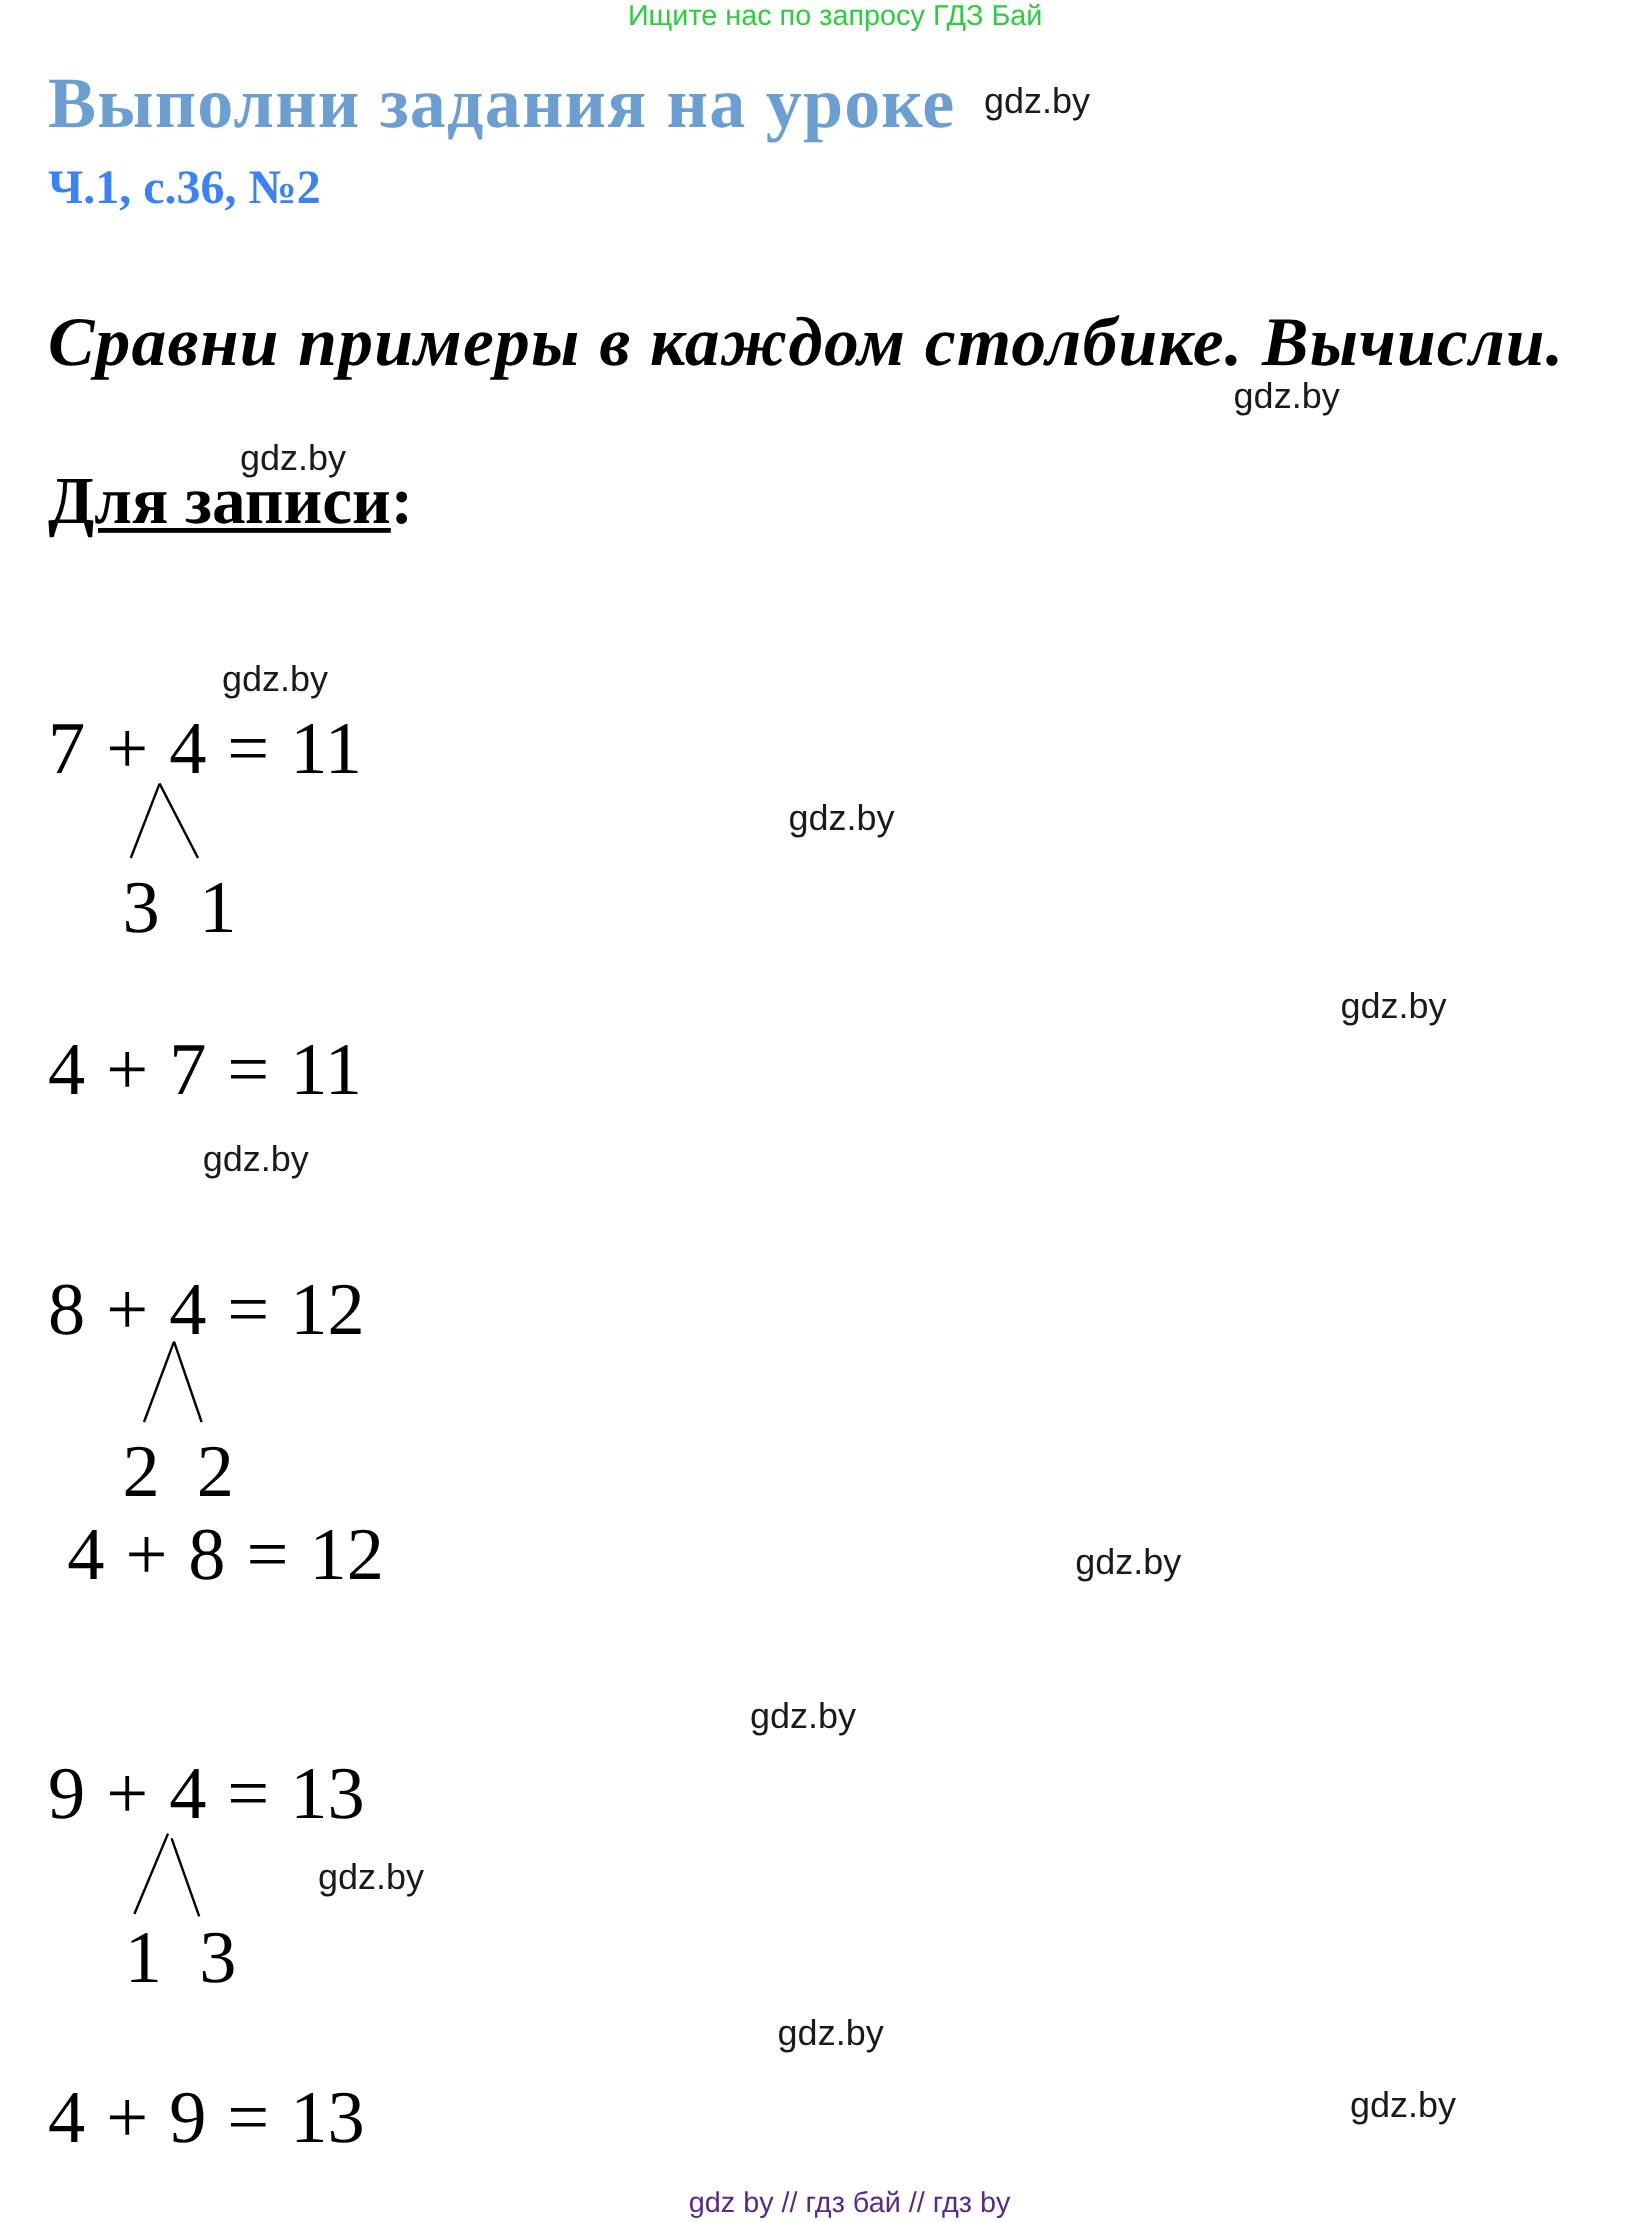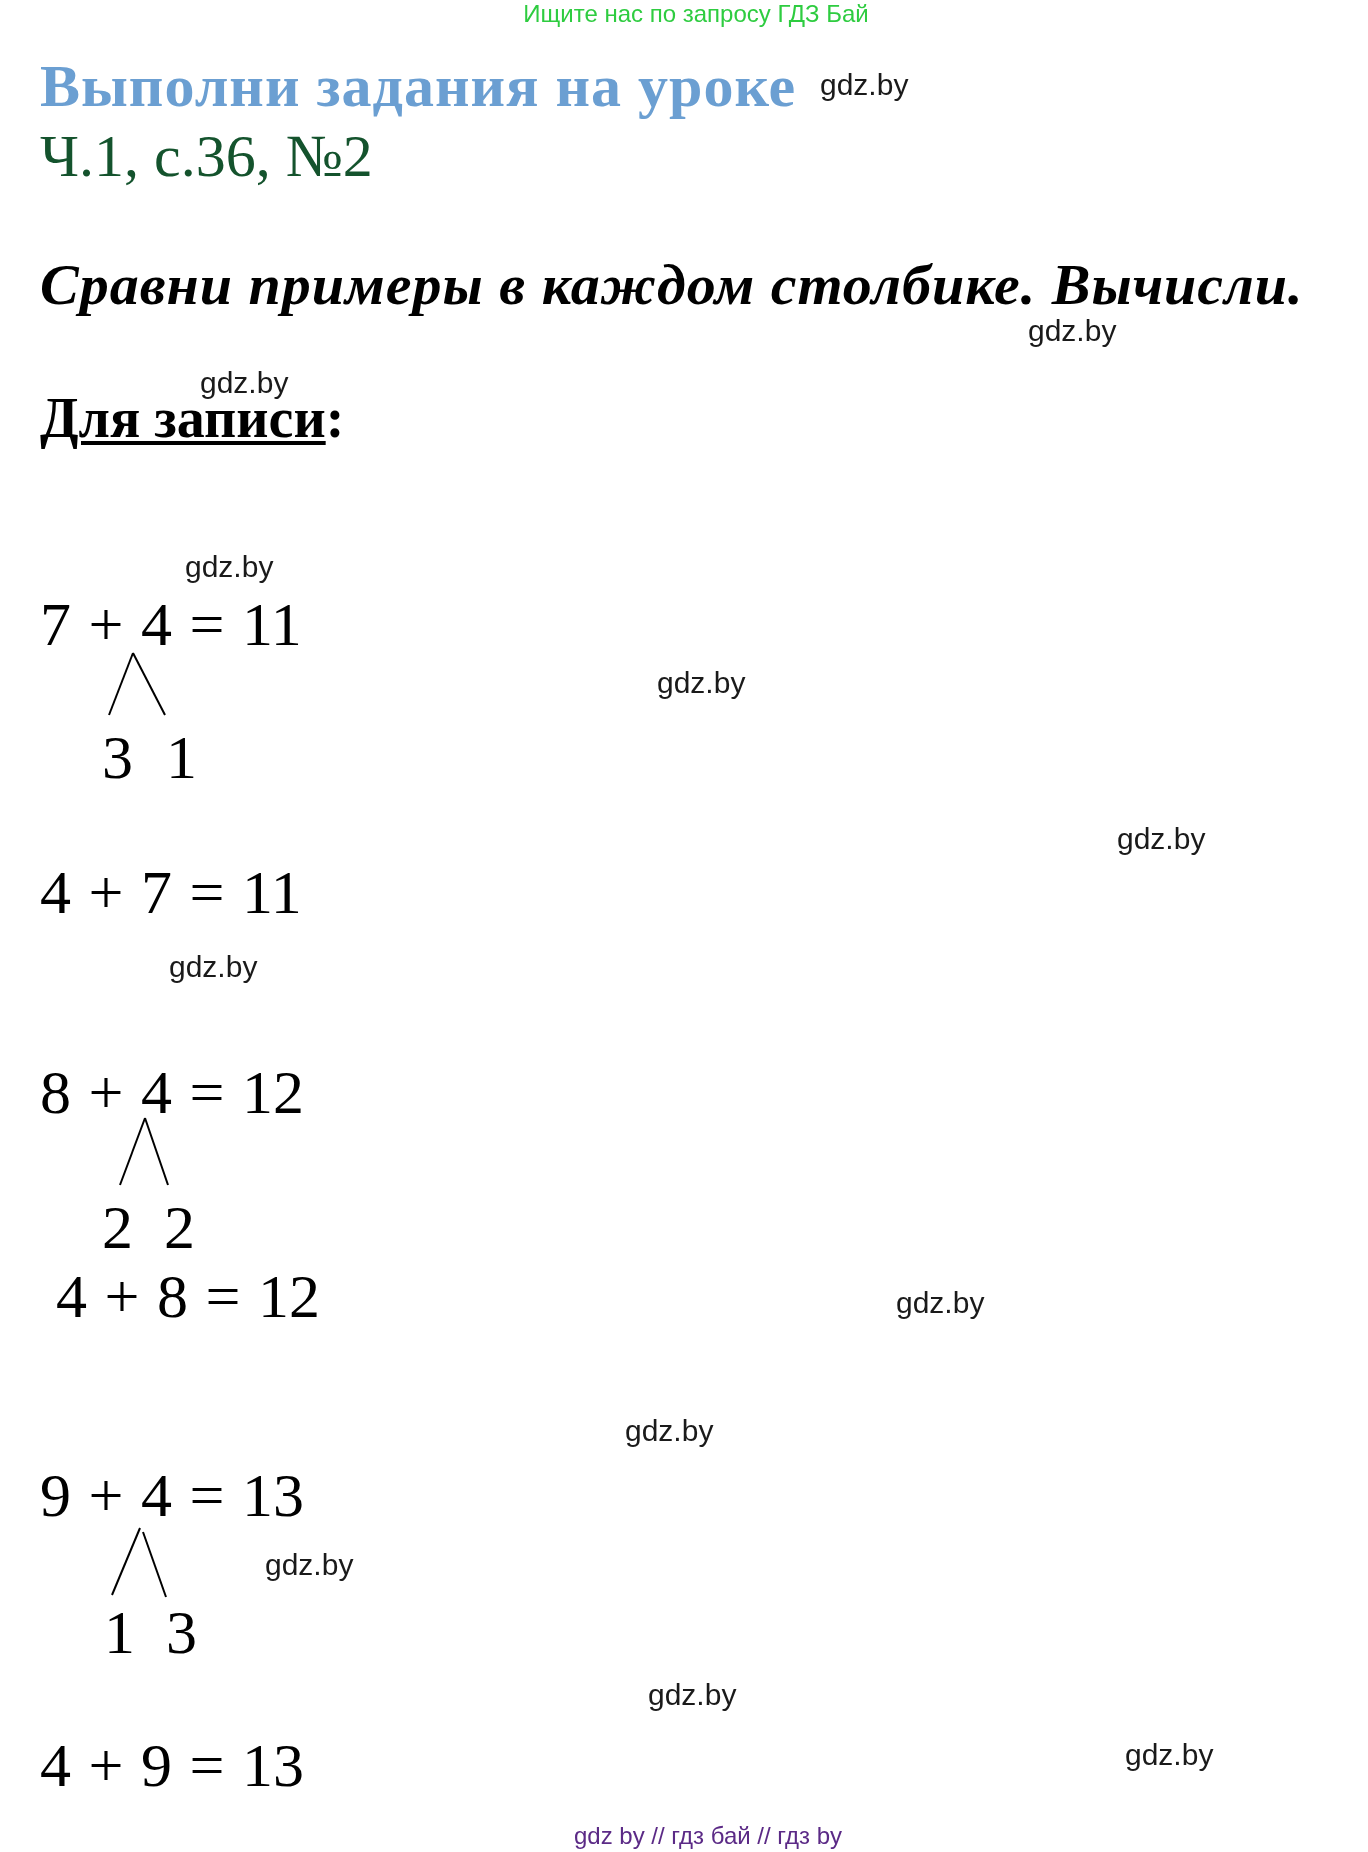--- a/index.html
+++ b/index.html
@@ -1,20 +1,20 @@
 <!DOCTYPE html>
 <html><head>
 <meta charset="utf-8">
 <style>
   html, body { margin: 0; padding: 0; background: #ffffff; }
   body { width: 1368px; height: 1852px; position: relative; overflow: hidden; }
   .abs { position: absolute; white-space: nowrap; text-align: right; }
   .top-banner { left: 0; width: 1368px; top: 0; text-align: center; font-family: "Liberation Sans", sans-serif; font-size: 24px; color: #2ecc40; line-height: 28px; padding-left: 12px; }
   .title { left: 40px; top: 52px; font-family: "Liberation Serif", serif; font-weight: bold; font-size: 60px; color: #6b9fd2; line-height: 68px; letter-spacing: 1px; }
-  .ref { left: 40px; top: 122px; font-family: "Liberation Serif", serif; font-weight: normal; font-size: 60px; color: #14532d; line-height: 68px; }
+  .ref { left: 40px; top: 122px; font-family: "Liberation Serif", serif; font-weight: bold; font-size: 40px; color: #3b82f6; line-height: 68px; }
   .task { left: 40px; top: 252px; font-family: "Liberation Serif", serif; font-weight: bold; font-style: italic; font-size: 58px; color: #000; line-height: 66px; letter-spacing: 1px; }
   .record { left: 40px; top: 386px; font-family: "Liberation Serif", serif; font-weight: bold; font-size: 56px; color: #000; line-height: 64px; }
   .record .u { text-decoration: underline; text-decoration-thickness: 4px; text-underline-offset: 4px; }
   .wm { font-family: "Liberation Sans", sans-serif; font-size: 30px; color: #1a1a1a; line-height: 34px; }
   .eq { left: 40px; font-family: "Liberation Serif", serif; font-size: 62px; color: #000; line-height: 64px; word-spacing: 2px; }
   .digits { font-family: "Liberation Serif", serif; font-size: 62px; color: #000; line-height: 64px; }
   .tree { position: absolute; }
   .footer { left: 0; width: 1368px; top: 1822px; text-align: center; font-family: "Liberation Sans", sans-serif; font-size: 24px; color: #5b2a86; line-height: 28px; padding-left: 24px; }
 </style>
 </head>

